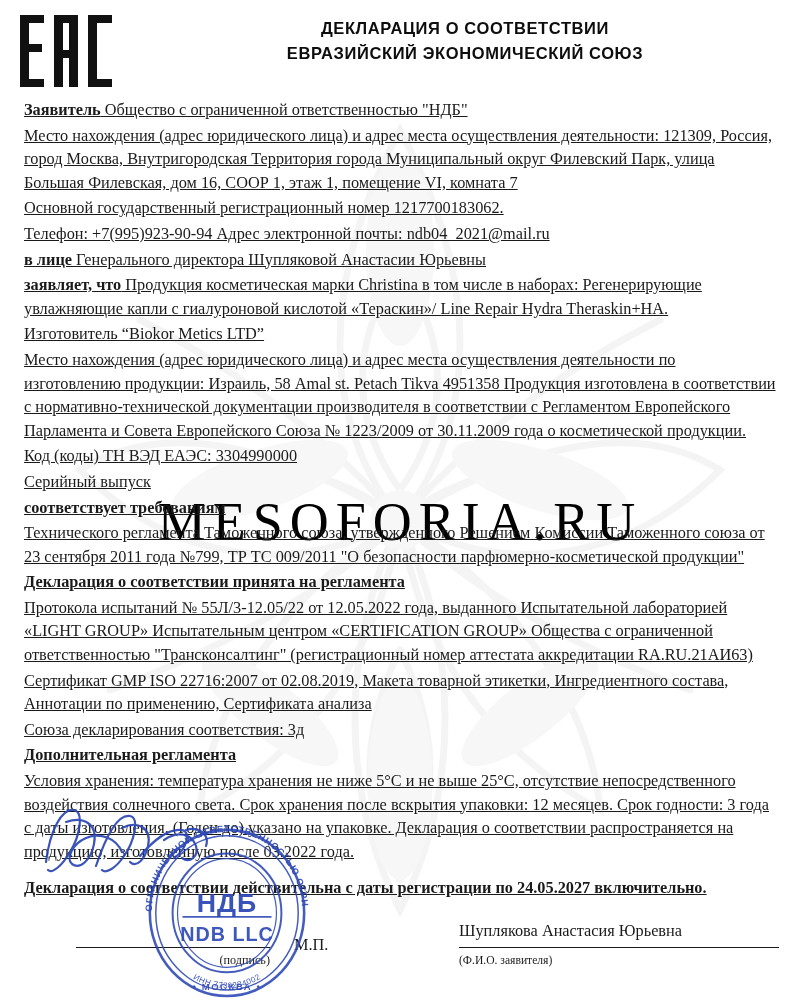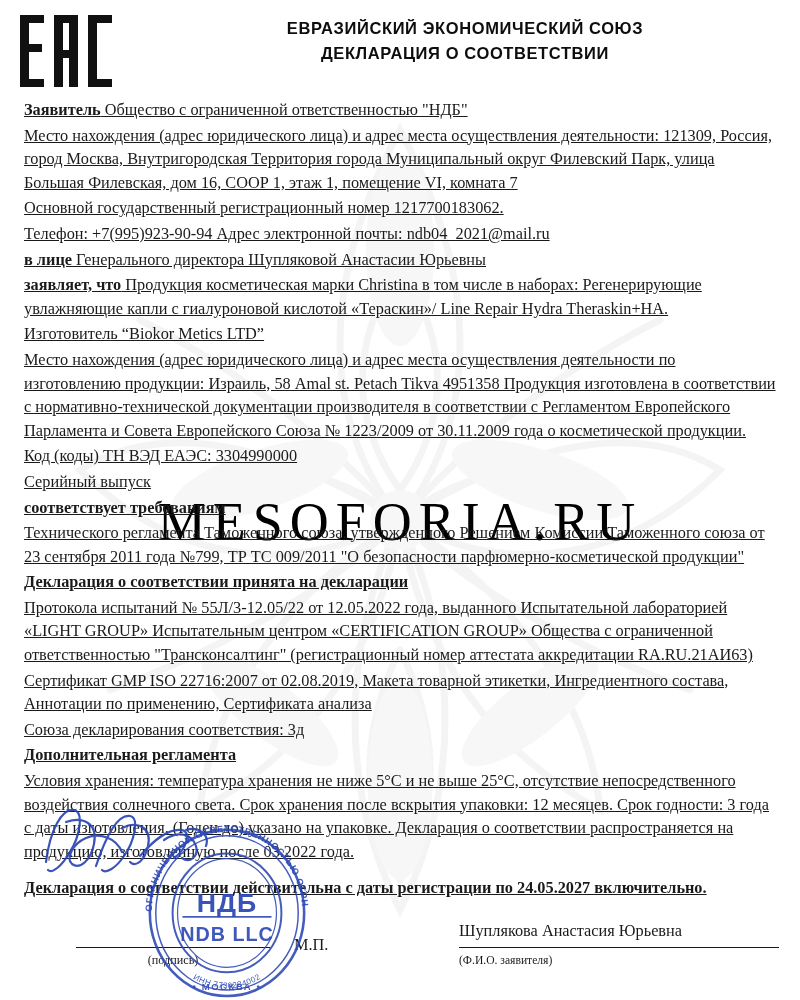--- a/index.html
+++ b/index.html
@@ -108,21 +108,21 @@
     left: 54px;
     top: 40px;
     width: 194px;
     border-bottom: 1.4px solid #1a1a1a;
   }
   .sig-left-cap {
     position: absolute;
     left: 54px;
     top: 42px;
     width: 194px;
-    text-align: center;
+    text-align: right;
     font-size: 12.2px;
   }
   .mp-label {
     position: absolute;
     left: 272px;
     top: 26px;
     font-size: 16.3px;
   }
   .sig-right-rule {
     position: absolute;
@@ -224,22 +224,22 @@
         <g fill="#111111">
 
           <path d="M4 2 h24 v8 h-15 v21 h13 v8 h-13 v27 h15 v8 h-24 z"></path>
 
           <path d="M38 2 h24 v72 h-9 v-29 h-6 v29 h-9 z M47 10 v27 h6 v-27 z"></path>
 
           <path d="M72 2 h24 v8 h-15 v56 h15 v8 h-24 z"></path>
         </g>
       </svg>
       <div class="header-titles">
+        <div class="h-line">ДЕКЛАРАЦИЯ О СООТВЕТСТВИИ</div>
         <div class="h-line">ЕВРАЗИЙСКИЙ ЭКОНОМИЧЕСКИЙ СОЮЗ</div>
-        <div class="h-line">ДЕКЛАРАЦИЯ О СООТВЕТСТВИИ</div>
       </div>
     </div>
 
     <div class="doc-body">
 
       <p class="p"><span class="b">Заявитель</span><span> Общество с ограниченной ответственностью "НДБ"</span></p>
 
       <p class="p">Место нахождения (адрес юридического лица) и адрес места осуществления деятельности: 121309, Россия, город Москва, Внутригородская Территория города Муниципальный округ Филевский Парк, улица Большая Филевская, дом 16, СООР 1, этаж 1, помещение VI, комната 7</p>
 
       <p class="p">Основной государственный регистрационный номер 1217700183062.</p>
@@ -255,21 +255,21 @@
       <p class="p">Место нахождения (адрес юридического лица) и адрес места осуществления деятельности по изготовлению продукции: Израиль, 58 Amal st. Petach Tikva 4951358 Продукция изготовлена в соответствии с нормативно-технической документации производителя в соответствии с Регламентом Европейского Парламента и Совета Европейского Союза № 1223/2009 от 30.11.2009 года о косметической продукции.</p>
 
       <p class="p">Код (коды) ТН ВЭД ЕАЭС: 3304990000</p>
 
       <p class="p">Серийный выпуск</p>
 
       <p class="p b">соответствует требованиям</p>
 
       <p class="p">Технического регламента Таможенного союза, утвержденного Решением Комиссии Таможенного союза от 23 сентября 2011 года №799, ТР ТС 009/2011 "О безопасности парфюмерно-косметической продукции"</p>
 
-      <p class="p b">Декларация о соответствии принята на декларации</p>
+      <p class="p b">Декларация о соответствии принята на регламента</p>
 
       <p class="p">Протокола испытаний № 55Л/3-12.05/22 от 12.05.2022 года, выданного Испытательной лабораторией «LIGHT GROUP»  Испытательным центром «CERTIFICATION GROUP» Общества с ограниченной ответственностью "Трансконсалтинг" (регистрационный номер аттестата аккредитации RA.RU.21АИ63)</p>
 
       <p class="p">Сертификат GMP ISO 22716:2007 от 02.08.2019, Макета товарной этикетки, Ингредиентного состава, Аннотации по применению, Сертификата анализа</p>
 
       <p class="p">Союза декларирования соответствия: 3д</p>
 
       <p class="p b">Дополнительная регламента</p>
 
       <p class="p">Условия хранения: температура хранения не ниже 5°С и не выше 25°С, отсутствие непосредственного воздействия солнечного света. Срок хранения после вскрытия упаковки: 12 месяцев. Срок годности: 3 года с даты изготовления. (Годен до) указано на упаковке. Декларация о соответствии распространяется на продукцию, изготовленную после 03.2022 года.</p>

